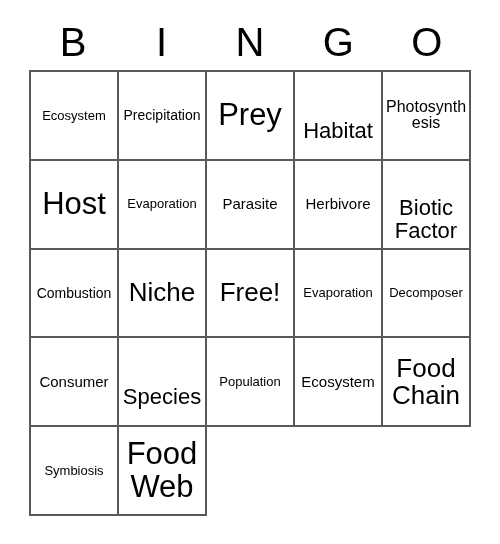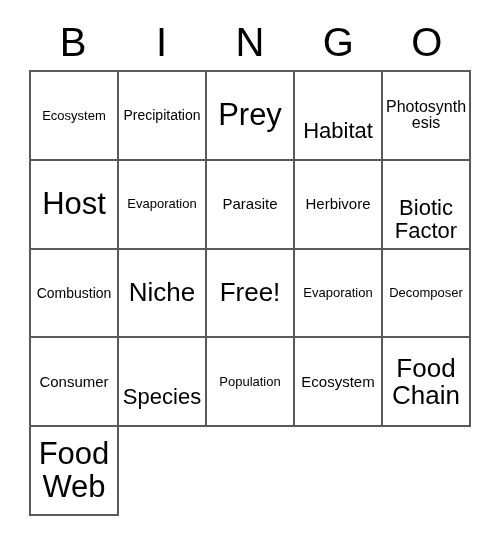--- a/index.html
+++ b/index.html
@@ -166,17 +166,20 @@
     <div class="cell">
         <span class="cell-text fs-m">Population</span>
       </div>
     <div class="cell">
         <span class="cell-text fs-ml">Ecosystem</span>
       </div>
     <div class="cell">
         <span class="cell-text fs-xxl">Food Chain</span>
       </div>
     <div class="cell">
+        <span class="cell-text fs-m">Symbiosis</span>
+      </div>
+    <div class="cell">
         <span class="cell-text fs-huge">Food Web</span>
       </div>
 
   </div>
 </div>
 
 </body></html>

